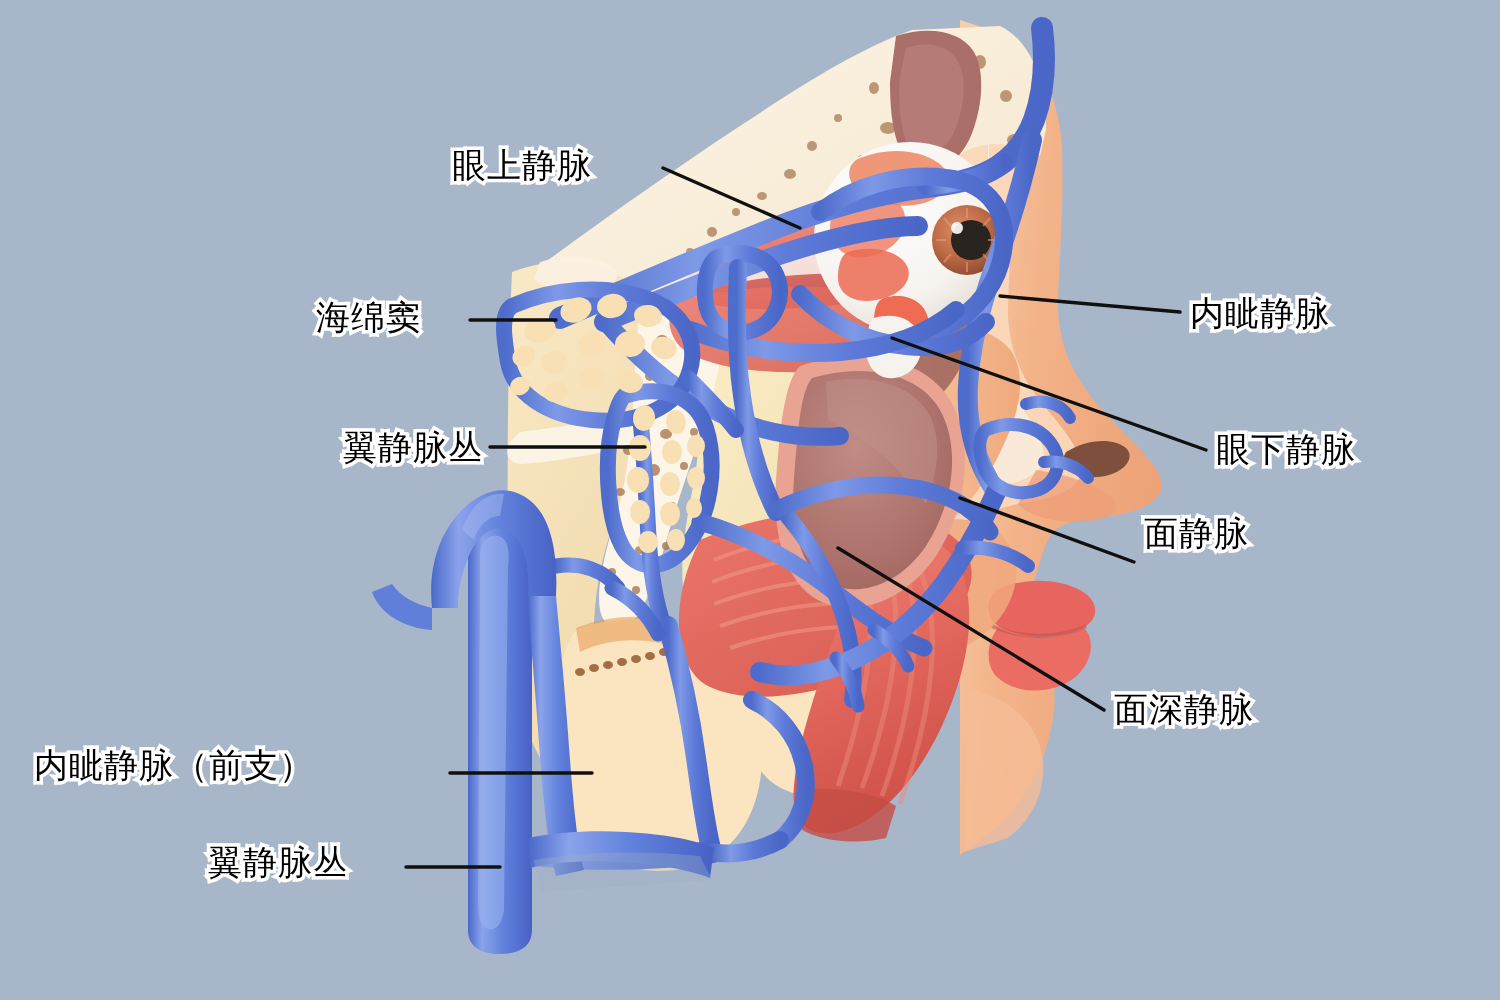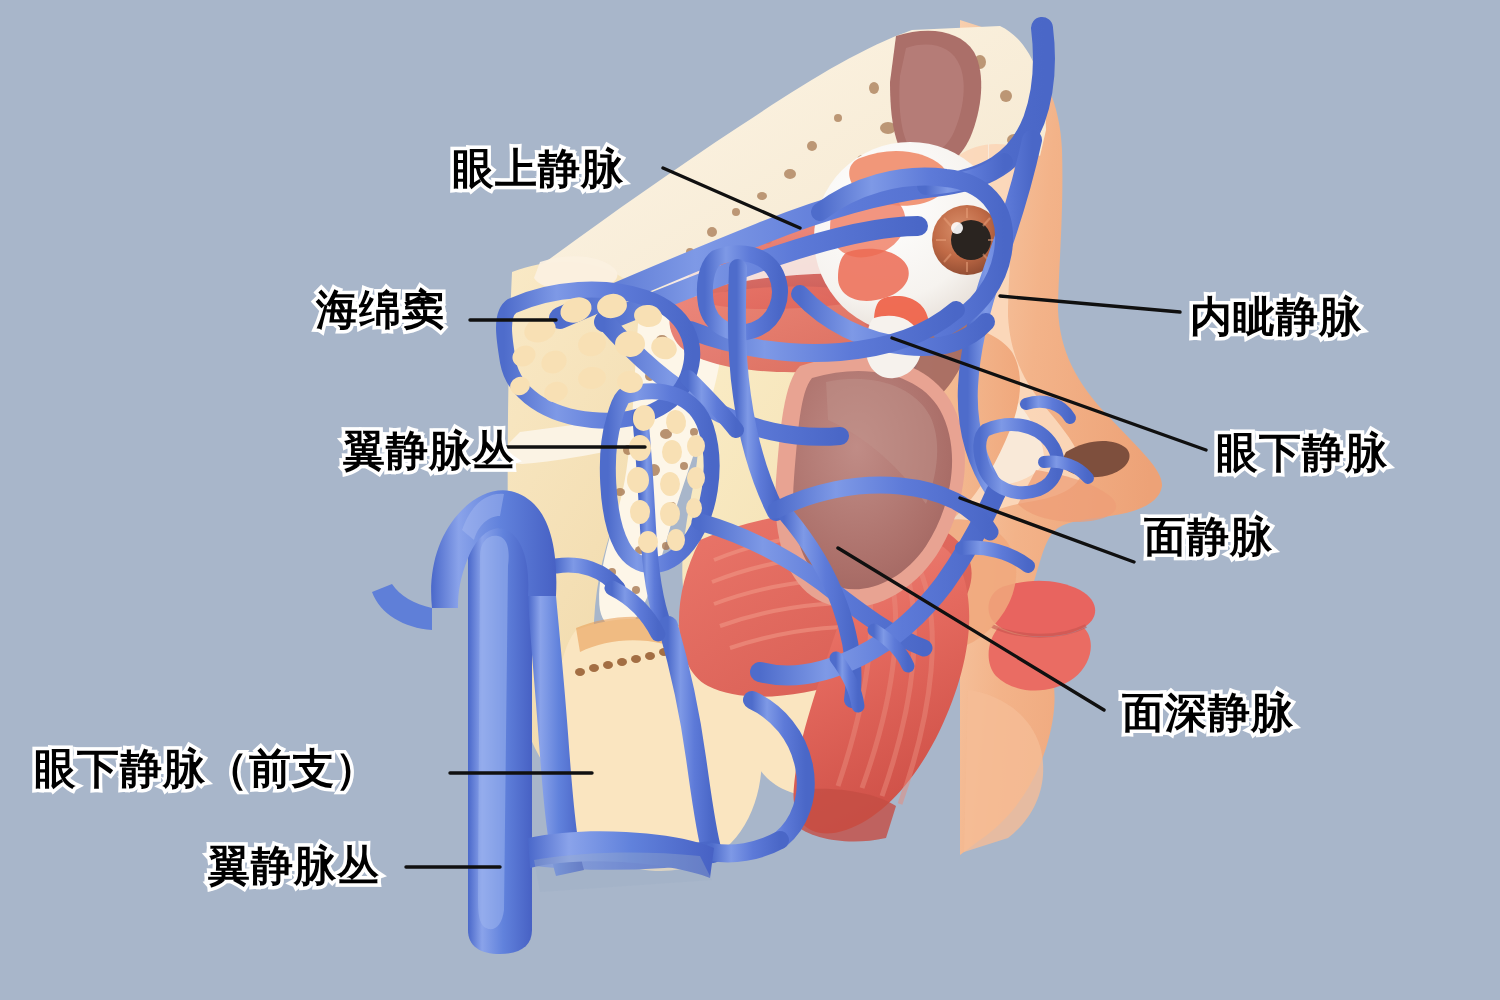--- a/index.html
+++ b/index.html
@@ -17,22 +17,22 @@
   }
   #figure {
     position: absolute;
     inset: 0;
     width: 1500px;
     height: 1000px;
   }
   .label {
     position: absolute;
     font-family: "Liberation Sans", "DejaVu Sans", sans-serif;
-    font-weight: 700;
-    font-size: 42px;
+    font-weight: 400;
+    font-size: 34px;
     line-height: 1;
     color: #000000;
     white-space: nowrap;
     -webkit-text-stroke: 7px #ffffff;
     paint-order: stroke fill;
     text-shadow:
       3px 0 0 #fff, -3px 0 0 #fff, 0 3px 0 #fff, 0 -3px 0 #fff,
       2px 2px 0 #fff, -2px 2px 0 #fff, 2px -2px 0 #fff, -2px -2px 0 #fff;
     letter-spacing: 1px;
     user-select: none;
@@ -486,23 +486,23 @@
         <line x1="406" y1="867" x2="500" y2="867"></line>
         <line x1="1180" y1="312" x2="1000" y2="296"></line>
         <line x1="1206" y1="450" x2="892" y2="338"></line>
         <line x1="1134" y1="562" x2="960" y2="498"></line>
         <line x1="1104" y1="710" x2="838" y2="548"></line>
       </g>
   </svg>
 
   <div id="labels">
       <div class="label left" style="left: 452px; top: 148px;">眼上静脉</div>
-      <div class="label left" style="left: 316px; top: 289px;">海绵窦</div>
+      <div class="label left" style="left: 316px; top: 300px;">海绵窦</div>
       <div class="label left" style="left: 296px; top: 430px; margin-left: 47px;">翼静脉丛</div>
-      <div class="label left" style="left: 34px; top: 748px;">眼下静脉（前支）</div>
+      <div class="label left" style="left: 34px; top: 748px;">内眦静脉（前支）</div>
       <div class="label left" style="left: 208px; top: 845px;">翼静脉丛</div>
       <div class="label right" style="left: 1190px; top: 296px;">内眦静脉</div>
       <div class="label right" style="left: 1216px; top: 432px; text-align: center;">眼下静脉</div>
       <div class="label right" style="left: 1144px; top: 516px;">面静脉</div>
-      <div class="label right" style="left: 1114px; top: 692px; margin-left: 8px;">面深静脉</div>
+      <div class="label right" style="left: 1114px; top: 692px;">面深静脉</div>
     </div>
 
 </div>
 
 </body></html>

